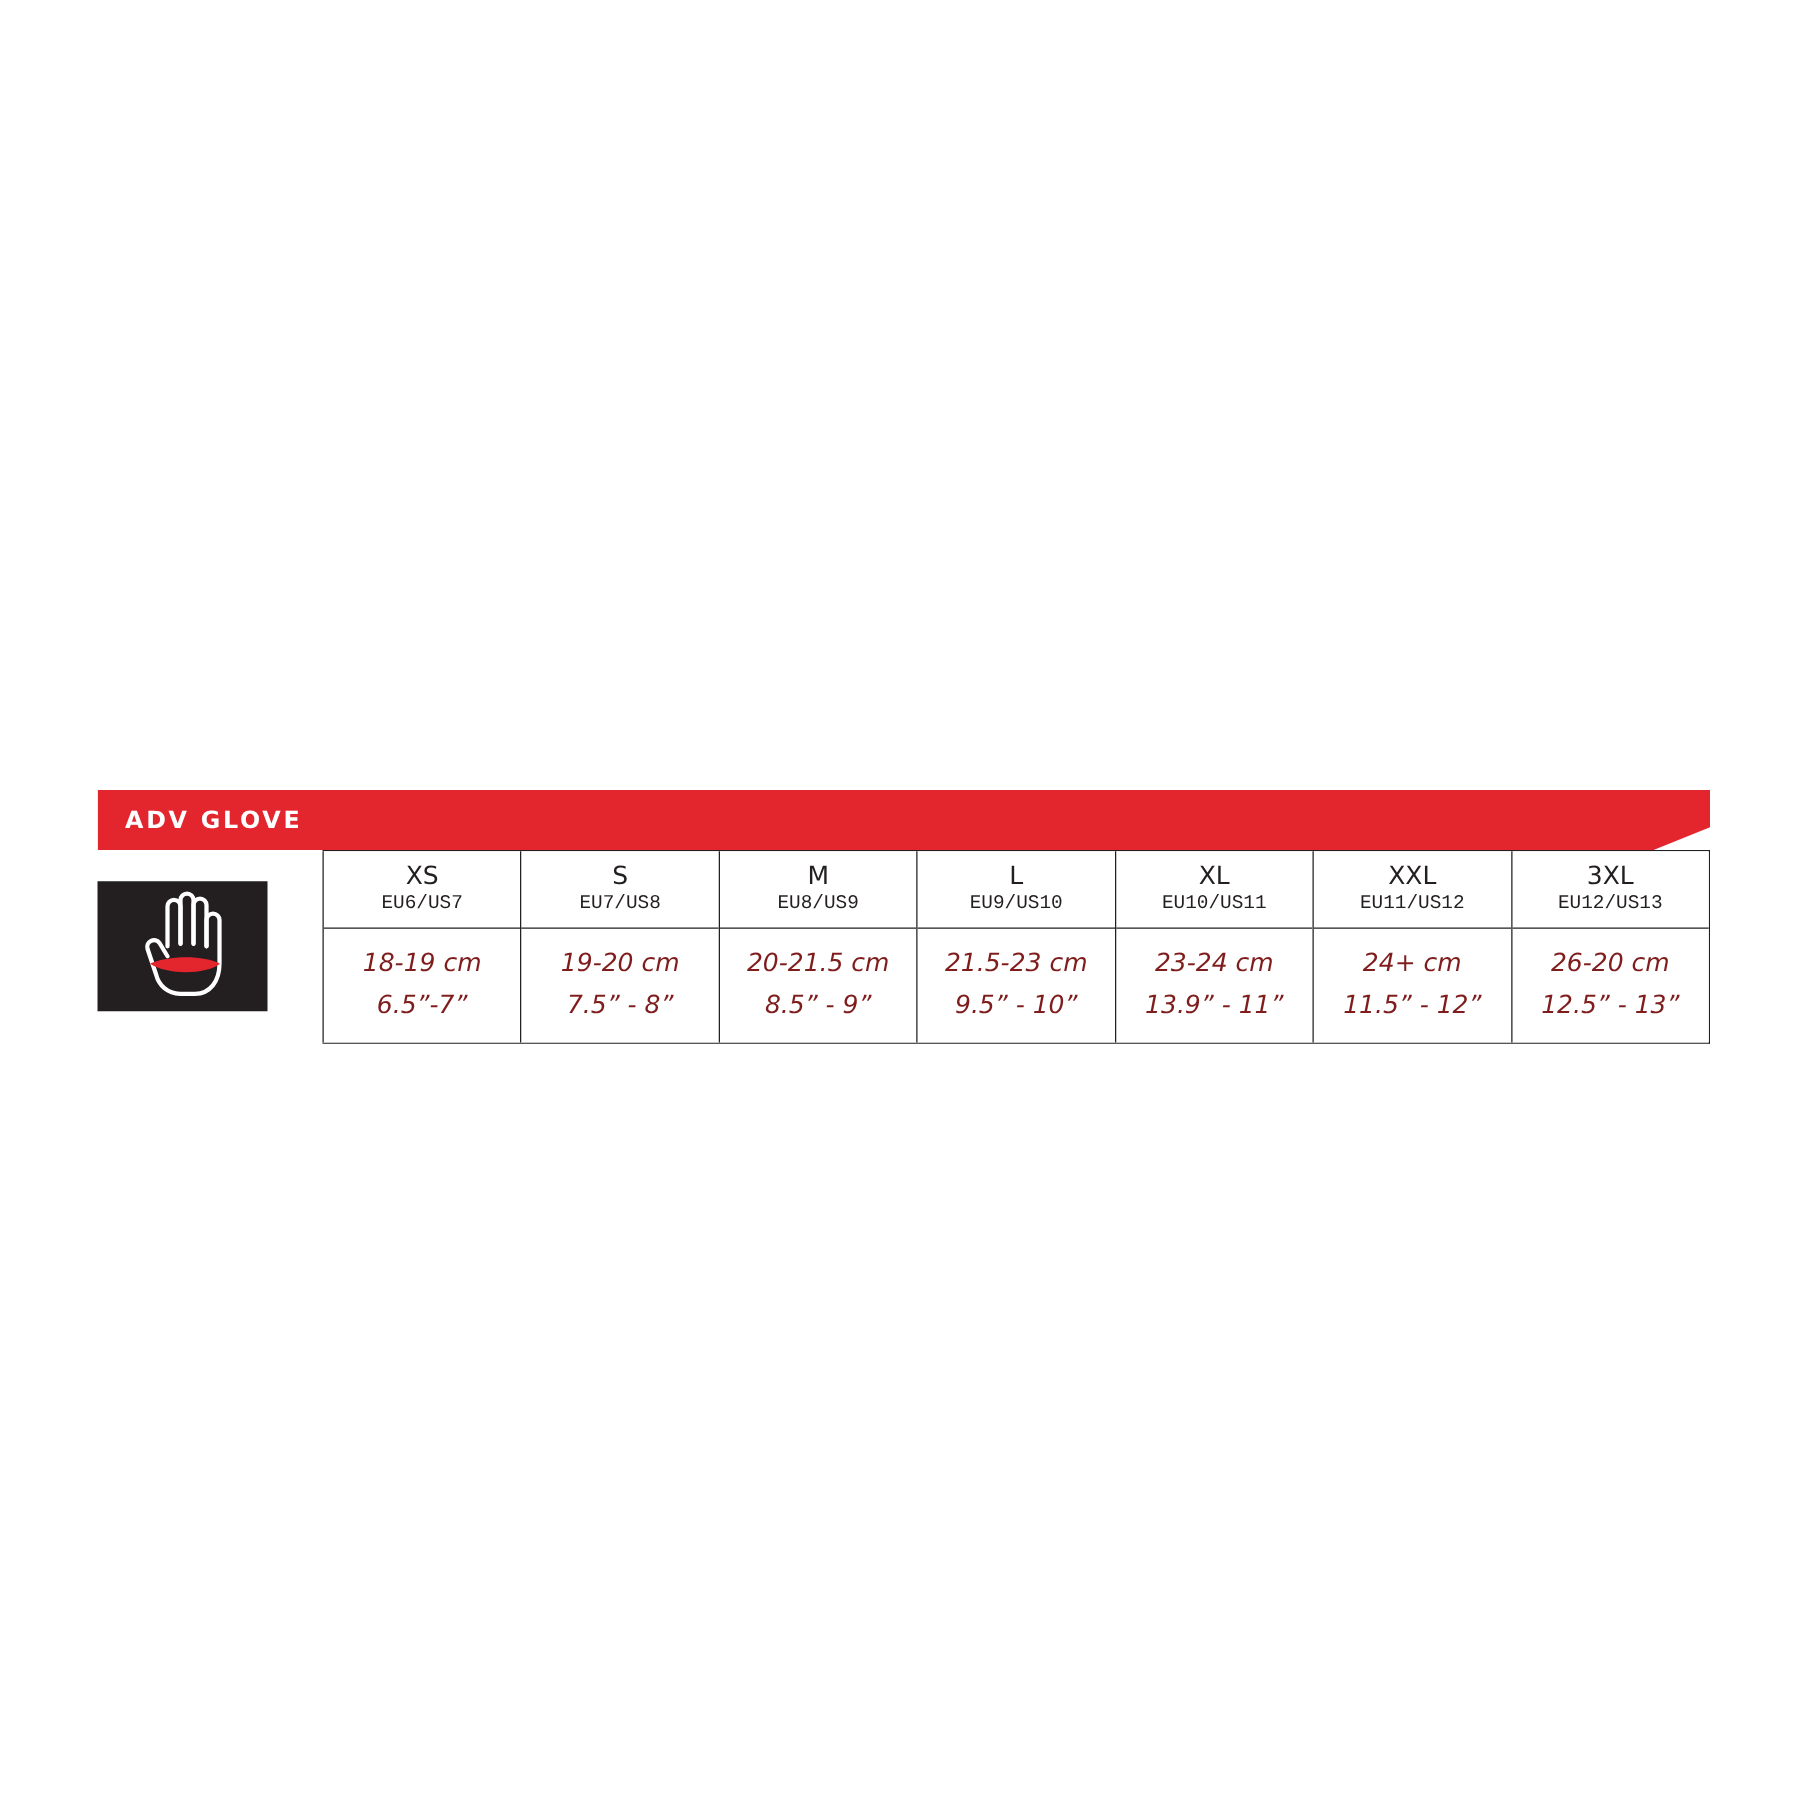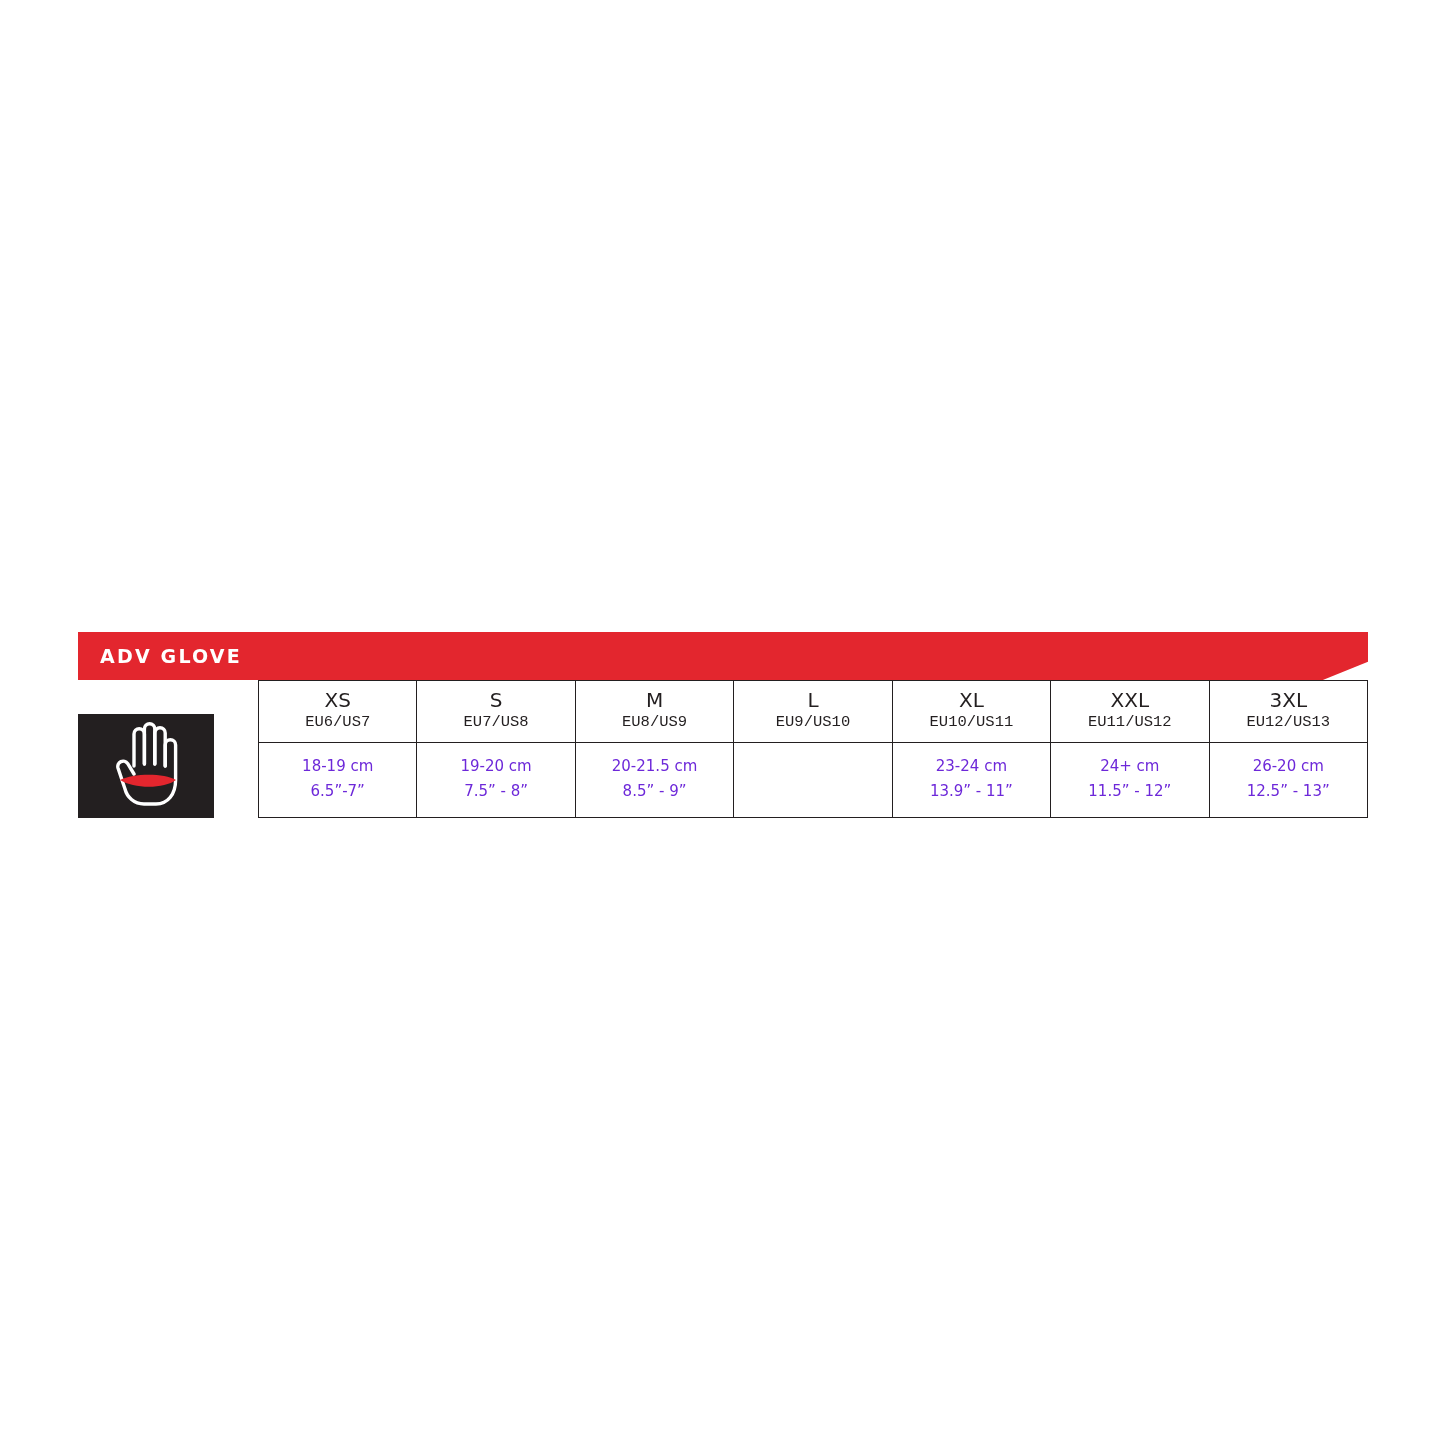--- a/index.html
+++ b/index.html
@@ -43,21 +43,21 @@
     font-size: 19px;
     font-weight: bold;
     letter-spacing: 2.2px;
     font-family: "DejaVu Sans", sans-serif;
     white-space: nowrap;
   }
 
   
   .table-row {
     display: flex;
-    align-items: flex-end;
+    align-items: center;
     width: 1290px;
     gap: 44px;
   }
 
   .icon-cell {
     width: 136px;
     min-width: 136px;
     background: #231f20;
     display: flex;
     align-items: center;
@@ -100,25 +100,26 @@
     line-height: 1.35;
     margin-top: 1px;
     font-family: Liberation Mono, monospace;
   }
 
   .col-body {
     padding: 11px 4px 14px 4px;
     text-align: center;
   }
   .meas {
-    font-size: 15px;
-    color: #6d28d9;
+    font-size: 20px;
+    color: #7f1d1d;
     line-height: 1.65;
     font-family: "DejaVu Sans", sans-serif;
     white-space: nowrap;
+    font-style: italic;
   }
 </style>
 </head>
 <body>
 
 <div id="chart-wrap">
 
   <div class="banner">
     <div class="banner-shape"></div>
     <div class="banner-title">ADV GLOVE</div>
@@ -176,20 +177,24 @@
           <div class="meas">20-21.5 cm</div>
           <div class="meas">8.5” - 9”</div>
         </div>
       </div>
 
       <div class="col">
         <div class="col-head">
           <div class="size-label">L</div>
           <div class="size-sub">EU9/US10</div>
         </div>
+        <div class="col-body">
+          <div class="meas">21.5-23 cm</div>
+          <div class="meas">9.5” - 10”</div>
+        </div>
       </div>
 
       <div class="col">
         <div class="col-head">
           <div class="size-label">XL</div>
           <div class="size-sub">EU10/US11</div>
         </div>
         <div class="col-body">
           <div class="meas">23-24 cm</div>
           <div class="meas">13.9” - 11”</div>

